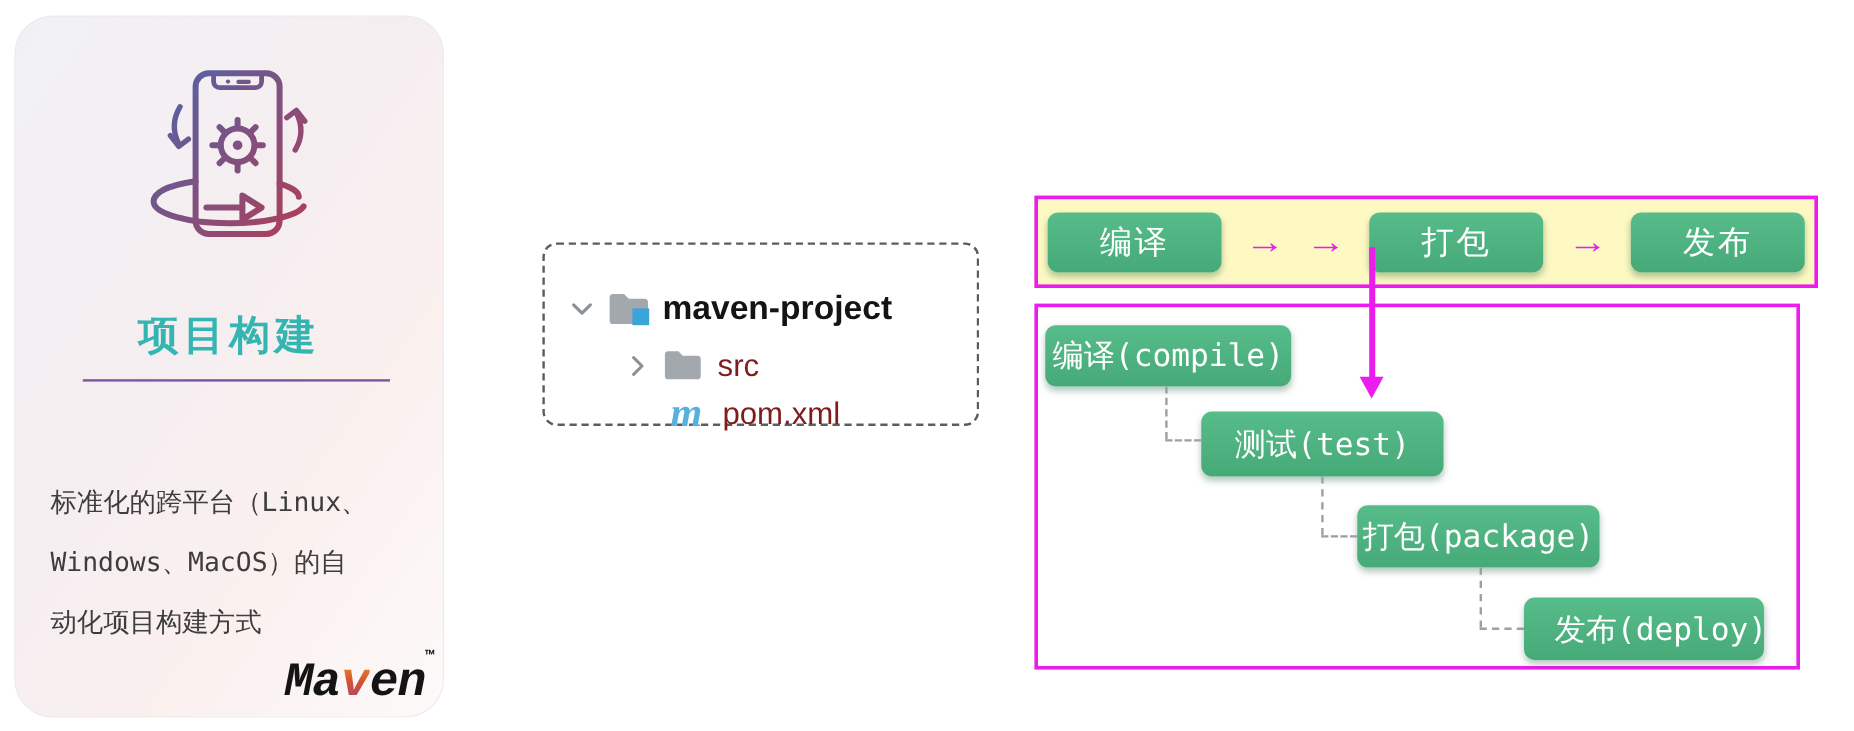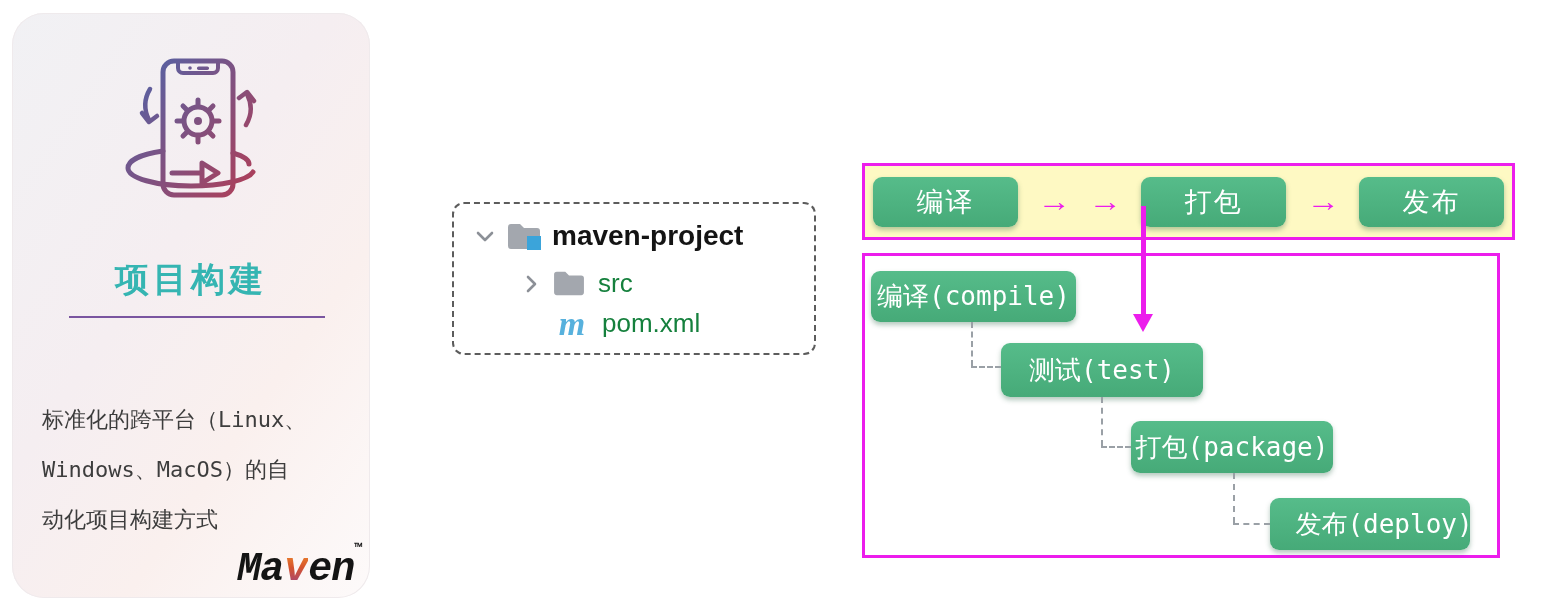--- a/index.html
+++ b/index.html
@@ -40,26 +40,26 @@
       -webkit-background-clip:text; background-clip:text; color:transparent;
     }
   }
   .maven-logo sup { font-size:13px; font-style:normal; font-weight:700; color:#141414; vertical-align:28px; letter-spacing:0; }
 
   
   .tree-panel {
     position:absolute; left:452px; top:202px; width:364px; height:153px;
     border:2px dashed #5c5c5c; border-radius:12px; background:#fff;
   }
-  .tree-row { position:absolute; display:flex; align-items:center; white-space:nowrap; }
+  .tree-row { position:absolute; display:flex; align-items:center; white-space:nowrap;margin-top:21px; }
   .tree-row.r1 { left:20px;  top:16px;  gap:10px; }
   .tree-row.r2 { left:66px;  top:64px;  gap:10px; }
   .tree-row.r3 { left:100px; top:104px; gap:12px; }
   .tree-label-root { font-size:28px; font-weight:800; color:#141414; }
-  .tree-label { font-size:26px; font-weight:500; color:#15803d; }
+  .tree-label { font-size:26px; font-weight:500; color:#7f1d1d; }
   .chev { display:inline-flex; width:22px; height:22px; }
   .folder-wrap { position:relative; width:36px; height:30px; }
   .m-badge {
     font-family:"Liberation Serif",serif; font-style:italic; font-weight:800;
     font-size:34px; line-height:30px; color:#57b1dd; width:36px; text-align:center;
   }
 
   
   .flow-box {
     position:absolute; left:862px; top:163px; width:653px; height:77px;

